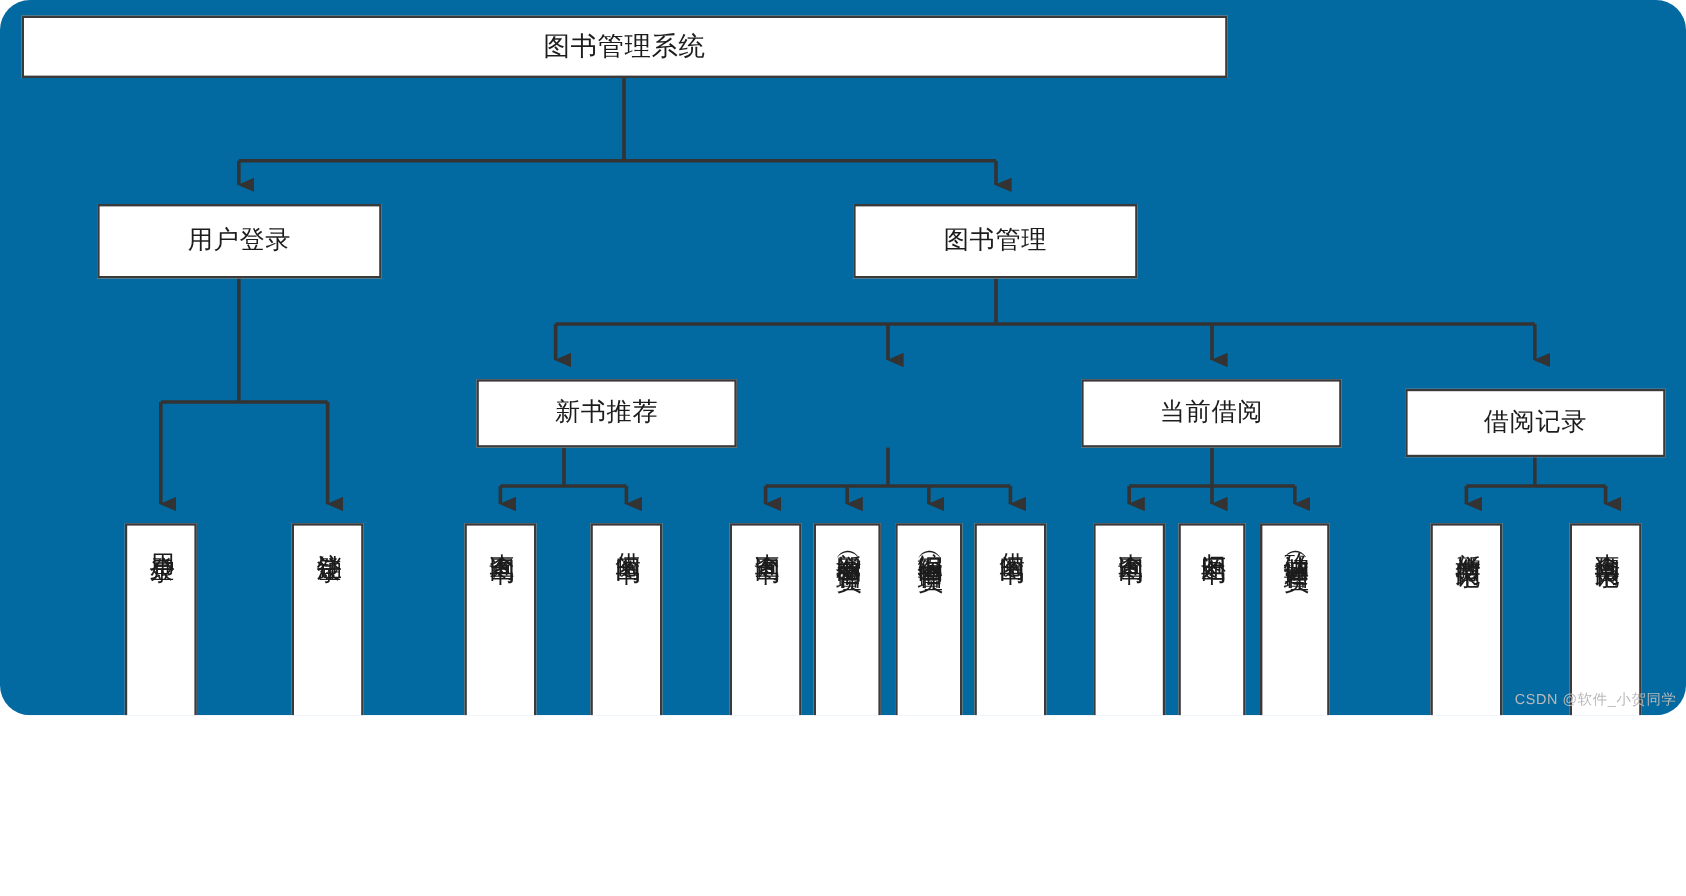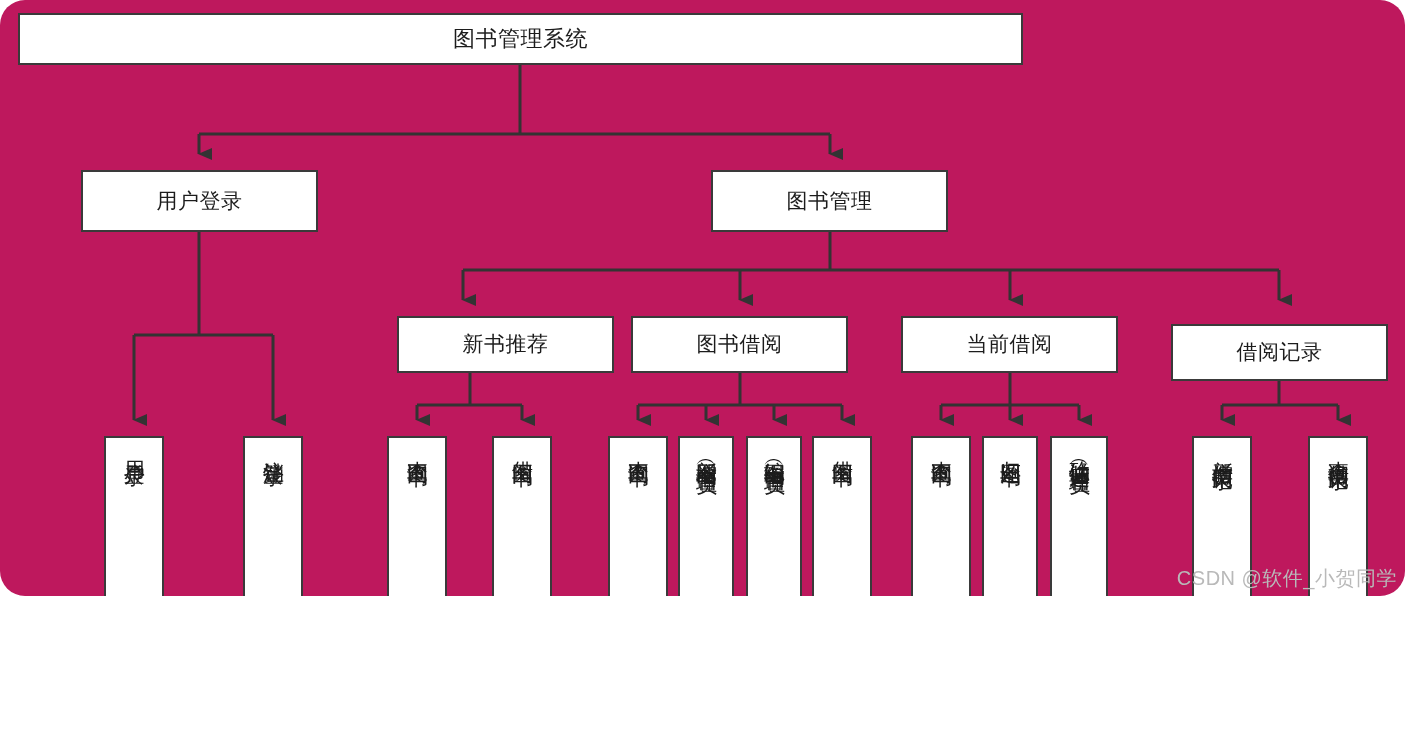--- a/index.html
+++ b/index.html
@@ -7,21 +7,21 @@
     padding: 0;
     background: #ffffff;
   }
   body {
     font-family: "Liberation Sans", "DejaVu Sans", sans-serif;
   }
   #diagram-root {
     position: relative;
     width: 1405px;
     height: 596px;
-    background: #be185d;
+    background: #0369a1;
     overflow: hidden;
     border-radius: 25px;
   }
   svg.connectors {
     position: absolute;
     left: 0;
     top: 0;
     width: 1405px;
     height: 747px;
     pointer-events: none;
@@ -57,21 +57,21 @@
     letter-spacing: 2px;
     margin: 0 auto;
   }
   #node-root .label {
     font-size: 22px;
   }
   .watermark {
     position: absolute;
     right: 8px;
     bottom: 4px;
-    font-size: 20px;
+    font-size: 12px;
     color: #b9b9b9;
     white-space: nowrap;
     letter-spacing: 0.5px;
   }
 </style>
 </head>
 <body>
 
 <div id="diagram-root">
 
@@ -134,23 +134,20 @@
   <div class="node horizontal" style="left:81px; top:170px; width:237px; height:62px;">
     <span class="label">用户登录</span>
   </div>
   <div class="node horizontal" style="left:711px; top:170px; width:237px; height:62px;">
     <span class="label">图书管理</span>
   </div>
 
   <div class="node horizontal" style="left:361px; top:316px; width:217px; height:57px;margin-left:36px;">
     <span class="label">新书推荐</span>
   </div>
-  <div class="node horizontal" style="left:631px; top:316px; width:217px; height:57px;">
-    <span class="label">图书借阅</span>
-  </div>
   <div class="node horizontal" style="left:901px; top:316px; width:217px; height:57px;">
     <span class="label">当前借阅</span>
   </div>
   <div class="node horizontal" style="left:1171px; top:324px; width:217px; height:57px;">
     <span class="label">借阅记录</span>
   </div>
 
   <div class="node vertical" style="left:104px; top:436px; width:60px; height:298px;">
     <span class="label">用户登录</span>
   </div>

